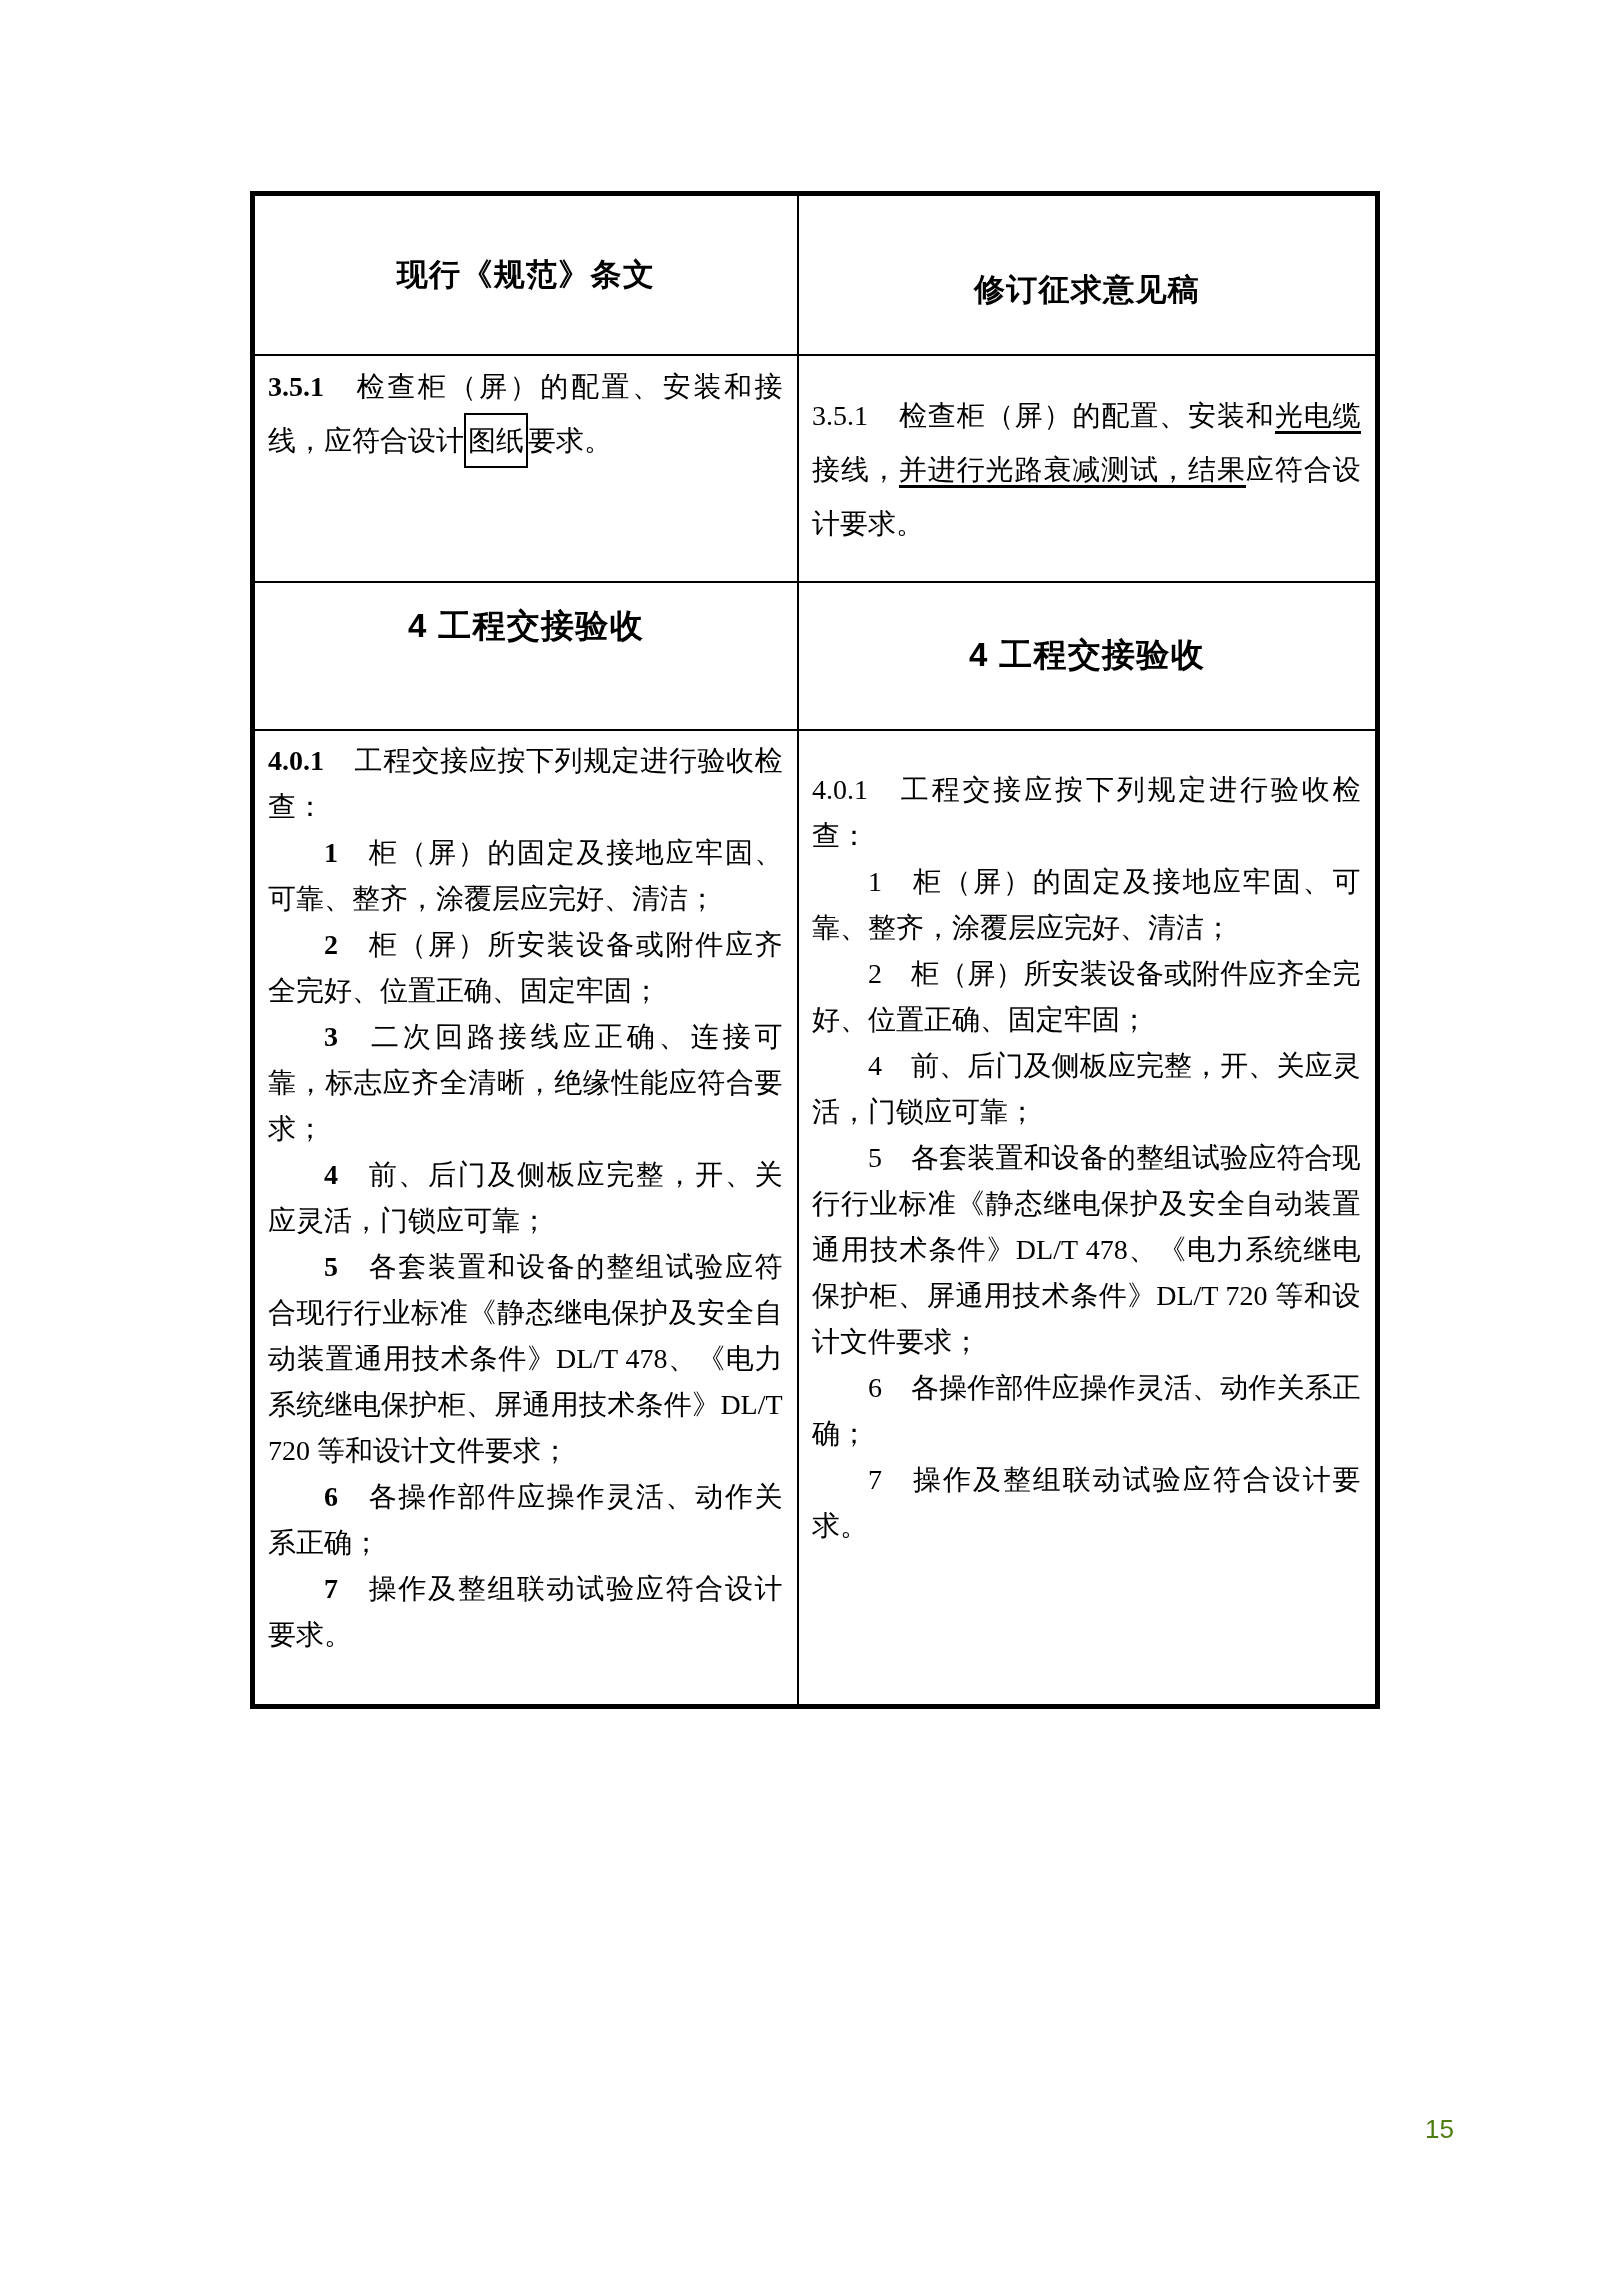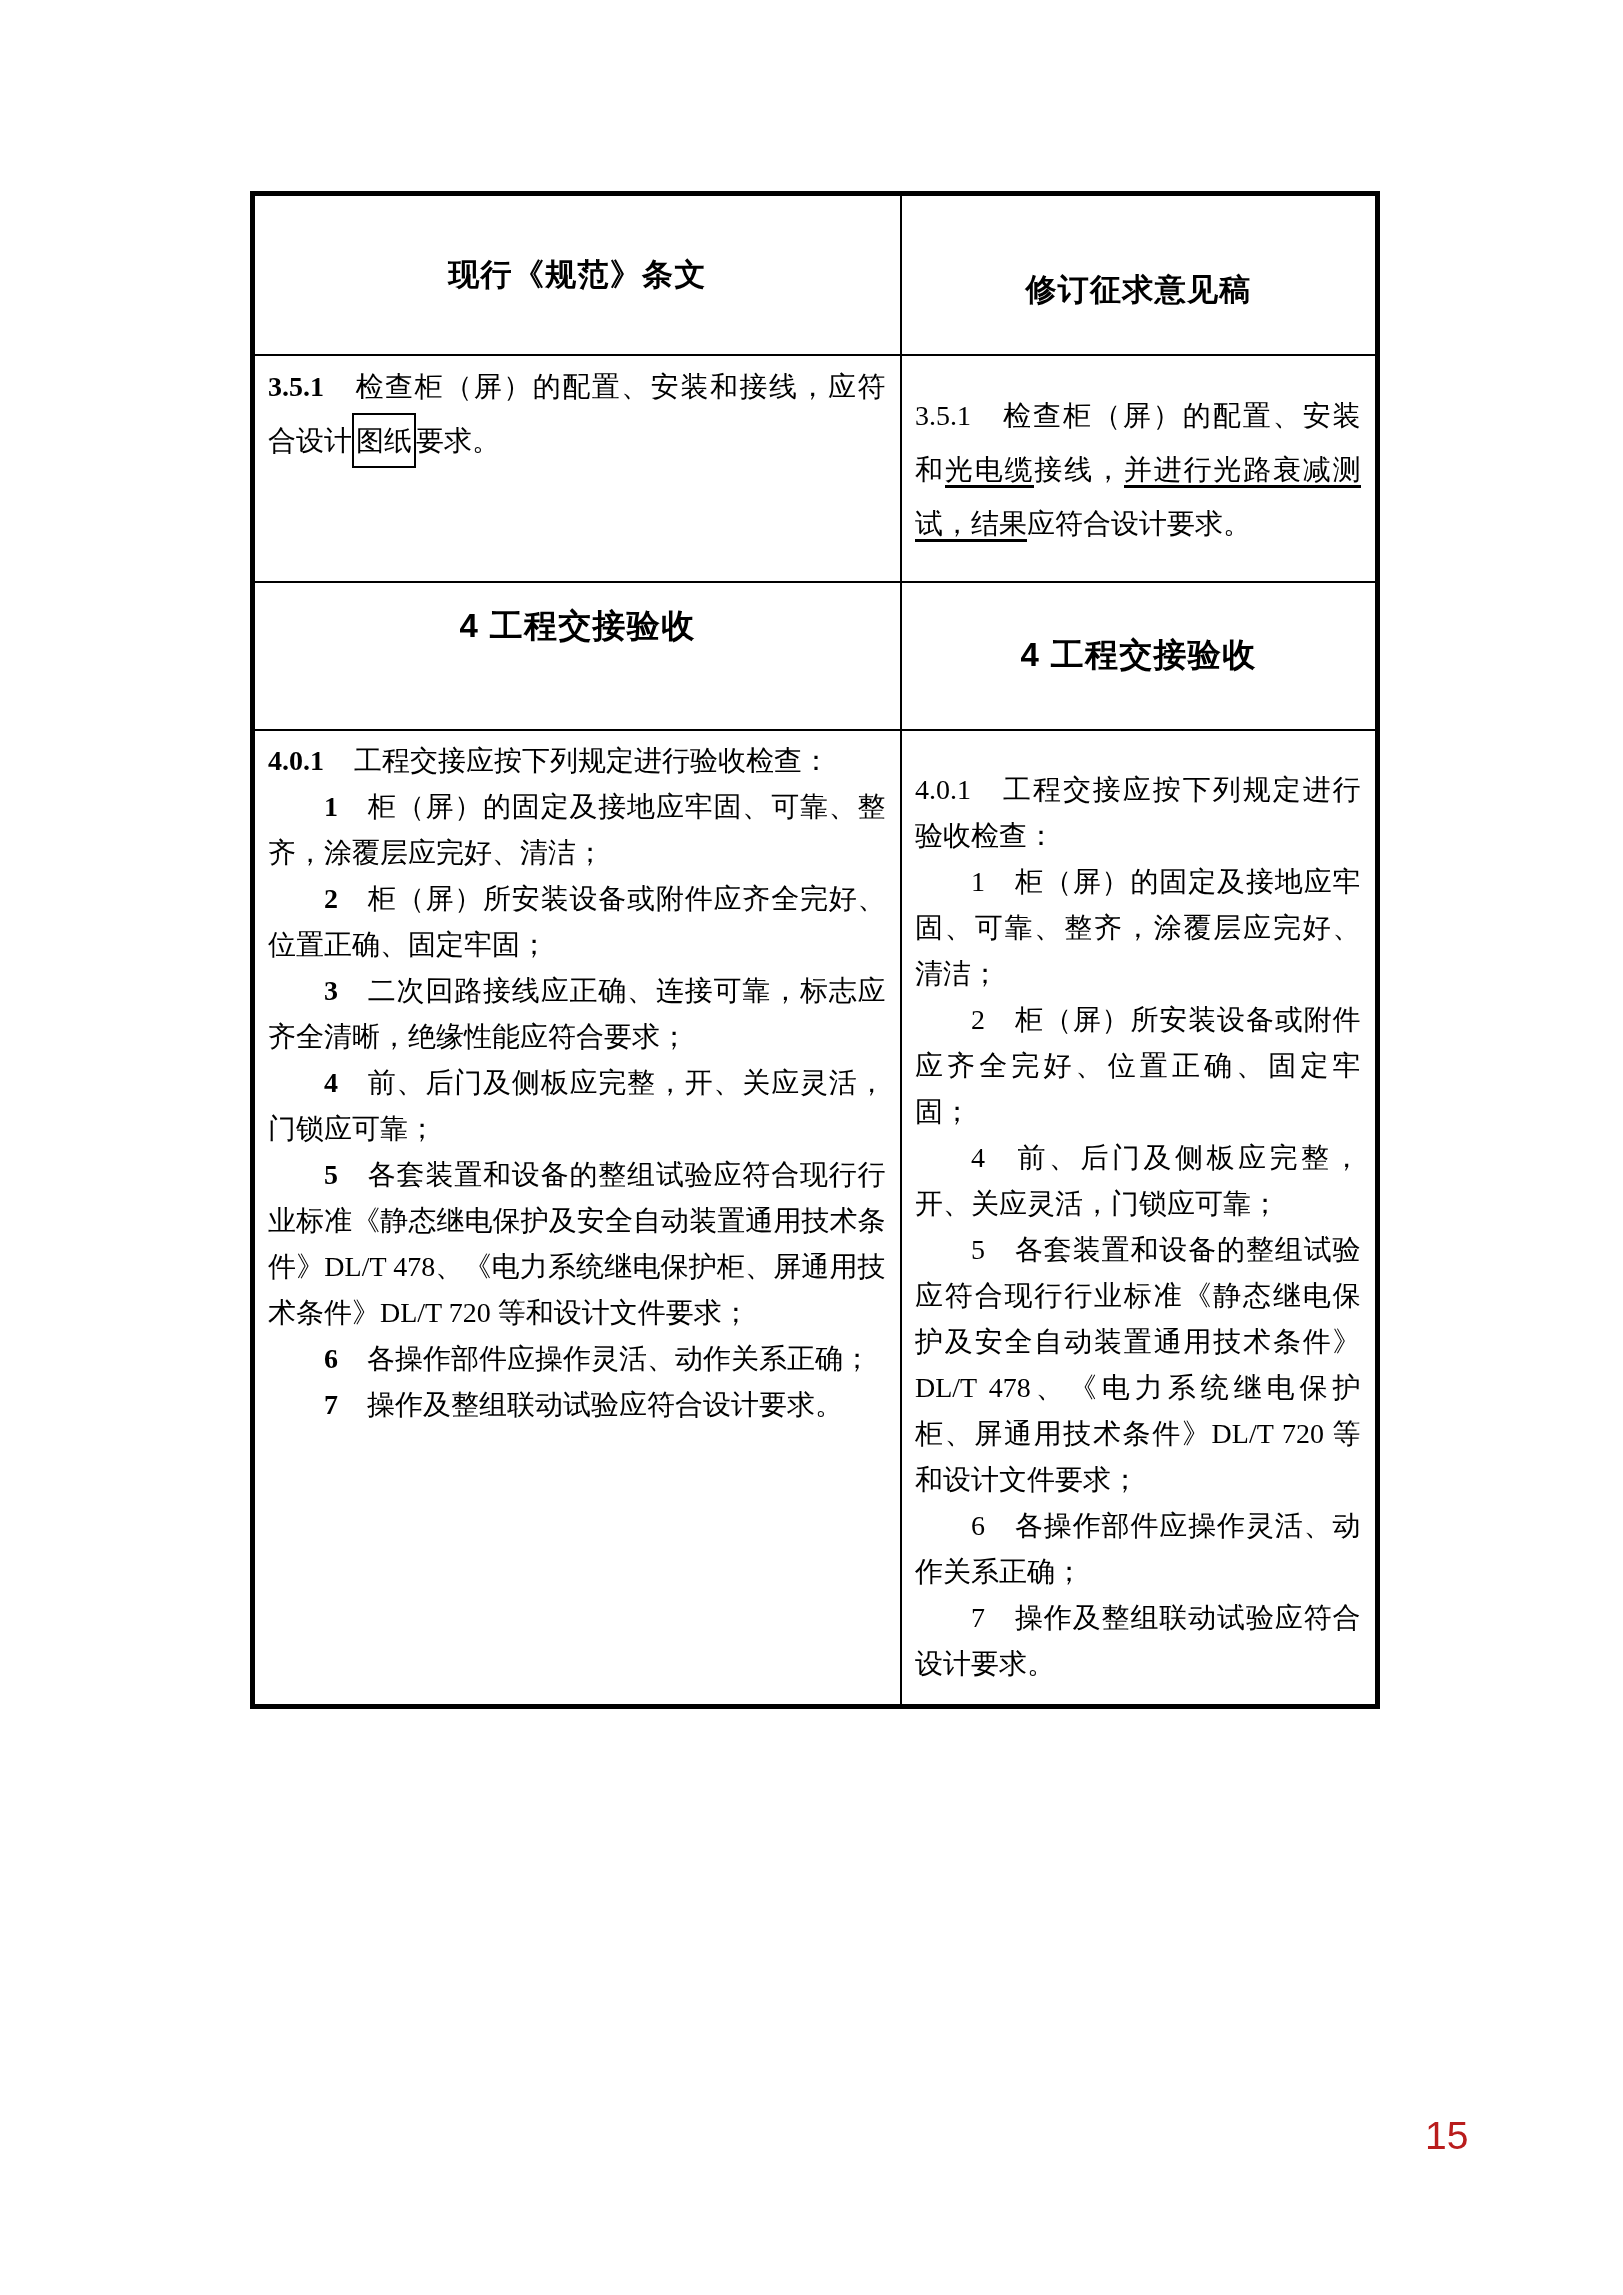--- a/index.html
+++ b/index.html
@@ -20,21 +20,21 @@
     height: 1518px;
     border: 5.2px solid #000;
     box-sizing: border-box;
     display: flex;
     flex-direction: column;
     background: #fff;
   }
   .t-row { display: flex; box-sizing: border-box; border-bottom: 2.6px solid #000; }
   .t-row.last { border-bottom: none; flex: 1; border-radius: 19px; }
   .cell { box-sizing: border-box; }
-  .cell.left  { width: 647px; border-right: 2.6px solid #000; }
+  .cell.left  { width: 544px; border-right: 2.6px solid #000; }
   .cell.right { flex: 1; margin-top: 29px; }
 
   
   .row-head { height: 160px; }
   .th {
     display: flex; align-items: center; justify-content: center;
     font-family: "Liberation Sans", sans-serif;
     font-weight: bold; font-size: 31px;
     letter-spacing: 1.3px;
   }
@@ -67,22 +67,22 @@
     text-align: center;
     padding-top: 21px;
     letter-spacing: 1.3px;
   }
 
   .page-num {
     position: absolute;
     left: 1425px;
     top: 2114px;
     font-family: "Liberation Sans", sans-serif;
-    font-size: 39px;
-    color: #b91c1c;
+    font-size: 26px;
+    color: #4d7c0f;
   }
 </style>
 </head>
 <body>
 
 <div class="page">
 
   <div class="doc-table">
 
     <div class="t-row row-head">

